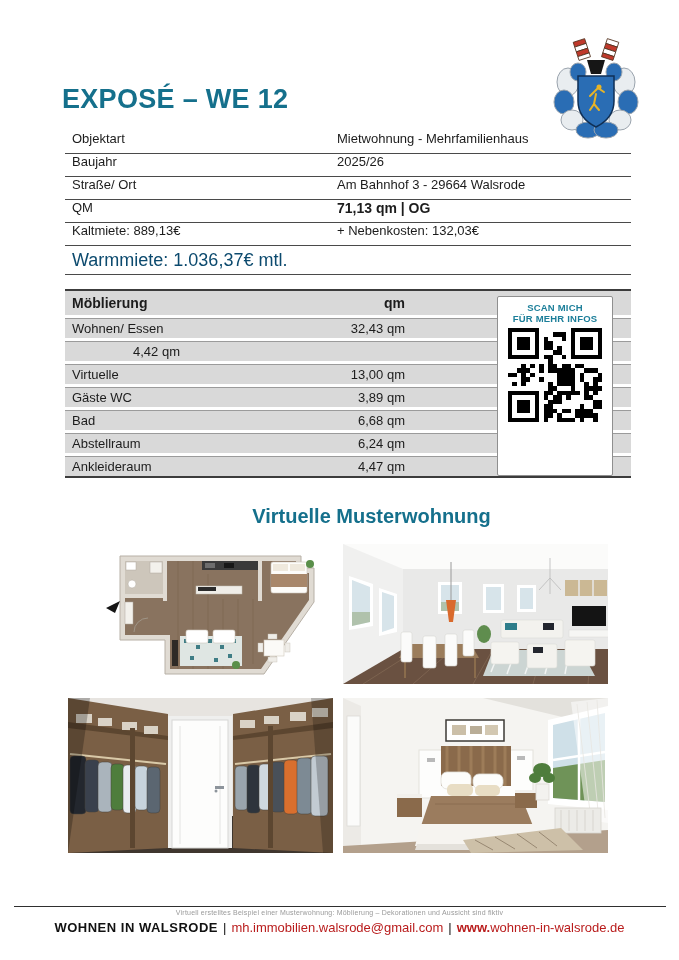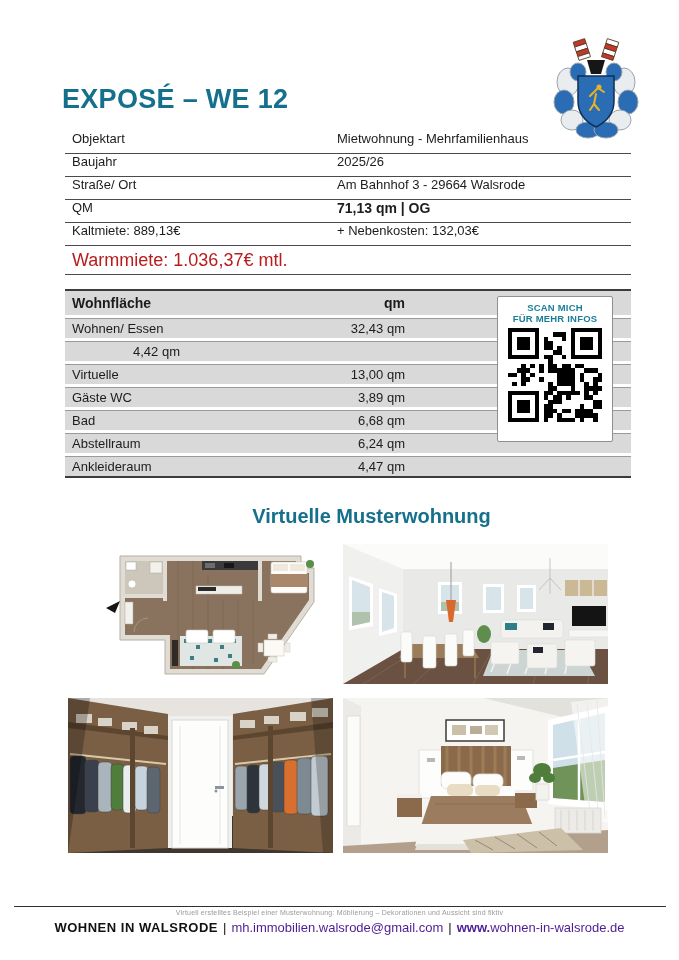--- a/index.html
+++ b/index.html
@@ -11,35 +11,35 @@
 
   .crest{position:absolute;left:548px;top:38px;width:96px;height:102px;}
   .crest svg{display:block;width:100%;height:100%;}
 
   
   .details{position:absolute;left:65px;top:131px;width:566px;}
   .drow{display:flex;height:22px;align-items:flex-start;border-bottom:1px solid #4a4a4a;font-size:13px;}
   .dlabel{width:272px;padding-left:7px;box-sizing:border-box;}
   .dvalue{flex:1;}
   .dvalue.bold{font-weight:700;font-size:14px;}
-  .warm{height:28px;line-height:28px;border-bottom:1px solid #4a4a4a;color:#b91c1c;
+  .warm{height:28px;line-height:28px;border-bottom:1px solid #4a4a4a;color:#0c4a6e;
         font-size:18px;padding-left:7px;}
 
   
   .areas{position:absolute;left:65px;top:289px;width:566px;
          border-top:2px solid #3c3c3c;border-bottom:2px solid #3c3c3c;}
   .ahead{display:flex;height:24px;align-items:center;background:#d9d9d9;font-weight:700;font-size:14px;}
   .arow{display:flex;height:19px;align-items:center;background:#d9d9d9;
         border-top:1px solid #9b9b9b;margin-top:3px;font-size:13px;}
   .al{width:225px;padding-left:7px;box-sizing:border-box;}
   .av{width:115px;text-align:right;}
   .ar{flex:1;}
 
   
-  .qrbox{position:absolute;left:497px;top:296px;width:116px;height:146px;background:#fff;
+  .qrbox{position:absolute;left:497px;top:296px;width:116px;height:180px;background:#fff;
          border:1px solid #8f8f8f;border-radius:2px;box-sizing:border-box;text-align:center;}
   .qrt{margin-top:5px;color:#1b7e99;font-weight:700;font-size:9.5px;line-height:11px;letter-spacing:.2px;}
   .qrcode{width:94px;height:94px;margin:4px auto 0;}
   .qrcode svg{display:block;width:100%;height:100%;}
 
   .gal-h{position:absolute;left:0;top:505px;width:679px;margin:0;text-align:center;
          font-size:20px;font-weight:700;color:#15708c;padding-left:32px;}
 
   .ph{position:absolute;margin:0;padding:0;}
   .ph svg{display:block;width:100%;height:100%;}
@@ -49,21 +49,21 @@
   #ph-bed{left:343px;top:698px;width:265px;height:155px;}
 
   
   .f-line{position:absolute;left:14px;top:906px;width:652px;border-top:1px solid #2f2f2f;}
   .f-small{position:absolute;left:0;top:909px;width:679px;text-align:center;
            font-size:7px;color:#9a9a9a;letter-spacing:.2px;}
   .f-main{position:absolute;left:0;top:920px;width:679px;text-align:center;font-size:13px;color:#111;}
   .f-main .brand{font-weight:700;letter-spacing:.5px;}
   .f-main .sep{margin:0 5px;}
   .f-main .wbold{font-weight:700;}
-  .f-main a{color:#4c1d95;text-decoration:none;}
+  .f-main a{color:#b91c1c;text-decoration:none;}
 </style>
 </head>
 <body>
 
 <div class="page">
 
   <h1 class="title">EXPOSÉ – WE 12</h1>
 
   <div class="crest">
     <svg viewBox="0 0 96 102">
@@ -129,21 +129,21 @@
       <span class="dlabel">Kaltmiete: 889,13€</span>
       <span class="dvalue">+ Nebenkosten: 132,03€</span>
     </div>
     <div class="warm">
       <span>Warmmiete: 1.036,37€ mtl.</span>
     </div>
   </div>
 
   <div class="areas">
     <div class="ahead">
-      <span class="al">Wohnfläche</span>
+      <span class="al">Möblierung</span>
       <span class="av">qm</span>
       <span class="ar"></span>
     </div>
     <div class="arow">
       <span class="al">Wohnen/ Essen</span>
       <span class="av">32,43 qm</span>
         <span class="ar"></span>
     </div>
     <div class="arow">
       <span class="av">4,42 qm</span>

